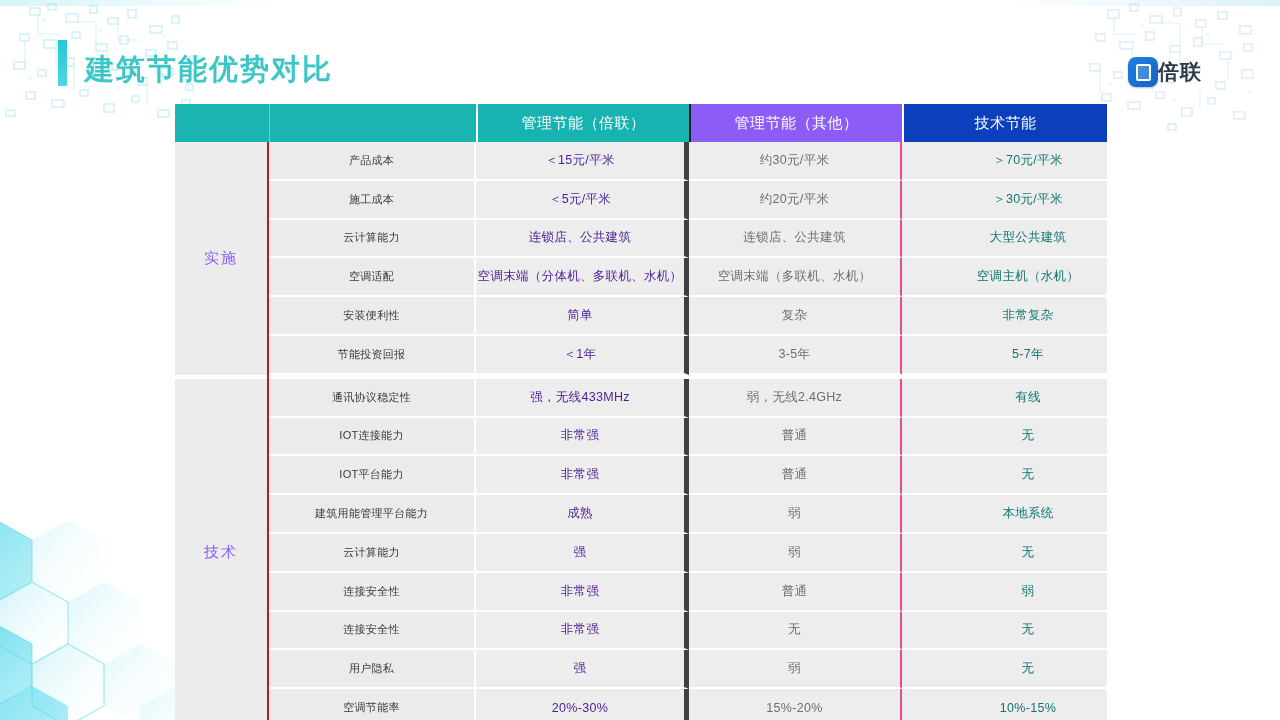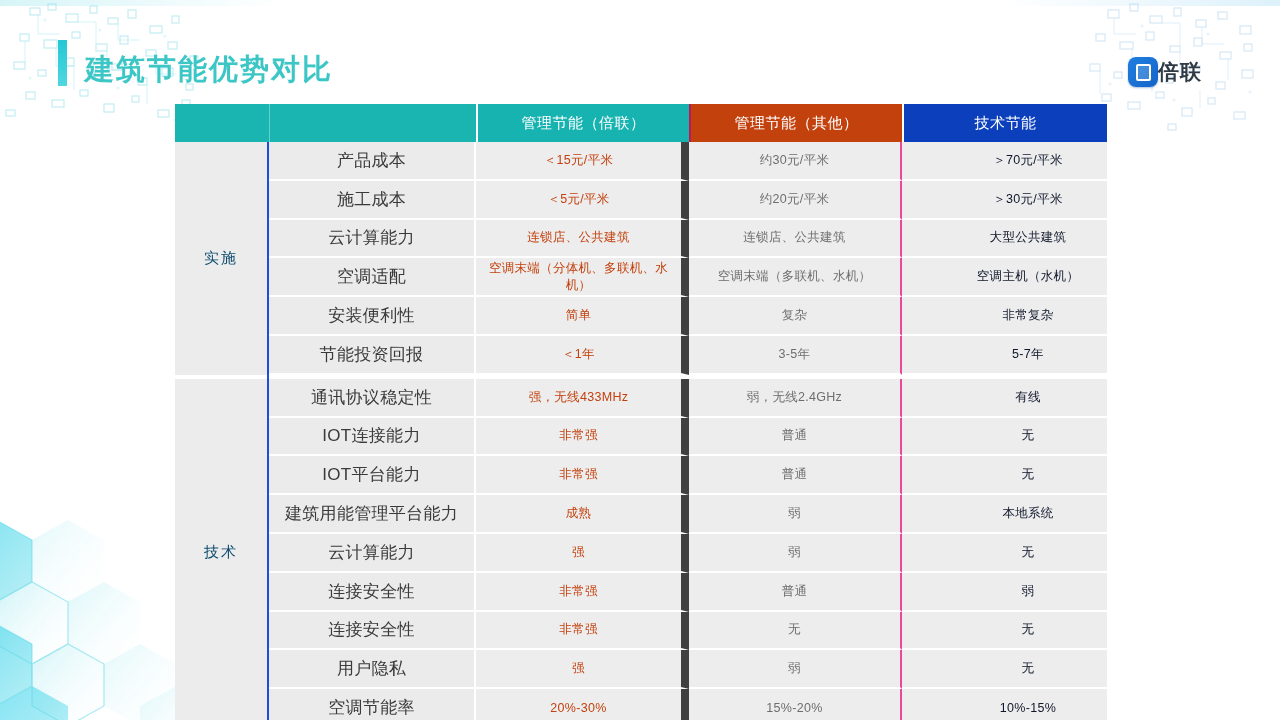--- a/index.html
+++ b/index.html
@@ -97,51 +97,51 @@
     font-size: 15px;
     font-weight: 400;
     color: #ffffff;
     text-align: center;
     vertical-align: middle;
     letter-spacing: .5px;
   }
   .th-blank-1 { background: #1ab5b0; }
   .th-blank-2 { background: #1ab5b0; border-left: 1px solid #5fd2cf; }
   .th-a { background: #17b3b0; border-left: 2px solid #ffffff; }
-  .th-b { background: #c2410c; border-left: 2px solid #be185d; }
+  .th-b { background: #8b5cf6; border-left: 2px solid #0f172a; }
   .th-c { background: #0b3fbb; border-left: 2px solid #ffffff; margin-top: 16px; }
 
   .cmp-table td {
     height: 34.8px;
     font-size: 12.5px;
     text-align: center;
     vertical-align: middle;
     background: #ededee;
     border-bottom: 2px solid #ffffff;
     letter-spacing: .3px;
   }
   .cmp-table tr:last-child td { border-bottom: none; }
 
   td.group-cell {
     background: #ececec;
     font-size: 15px;
-    color: #0c4a6e;
-    border-right: 2px solid #1d4ed8;
+    color: #8b5cf6;
+    border-right: 2px solid #b91c1c;
     border-bottom: none;
     letter-spacing: 2px;
   }
   td.item-cell {
     color: #3a3a3a;
-    font-size: 17px;
+    font-size: 11px;
     border-right: 2px solid #ffffff;
     background: #ebebec;
   }
-  td.val-a { color: #c2410c; border-right: 8px solid #404040; background:#ededee; }
+  td.val-a { color: #4c1d95; border-right: 5px solid #404040; background:#ededee; }
   td.val-b { color: #6e6e6e; border-right: 2px solid #ec4899; background:#ededee; }
-  td.val-c { color: #0f172a; background:#ededee;padding-left:48px; }
+  td.val-c { color: #0f766e; background:#ededee;padding-left:48px; }
 
   tr.section-gap td {
     height: 4px;
     background: #ffffff;
     border-bottom: none;
     padding: 0;
   }
   tr.section-gap td.group-cell { background: #ffffff; }
 </style>
 </head>

